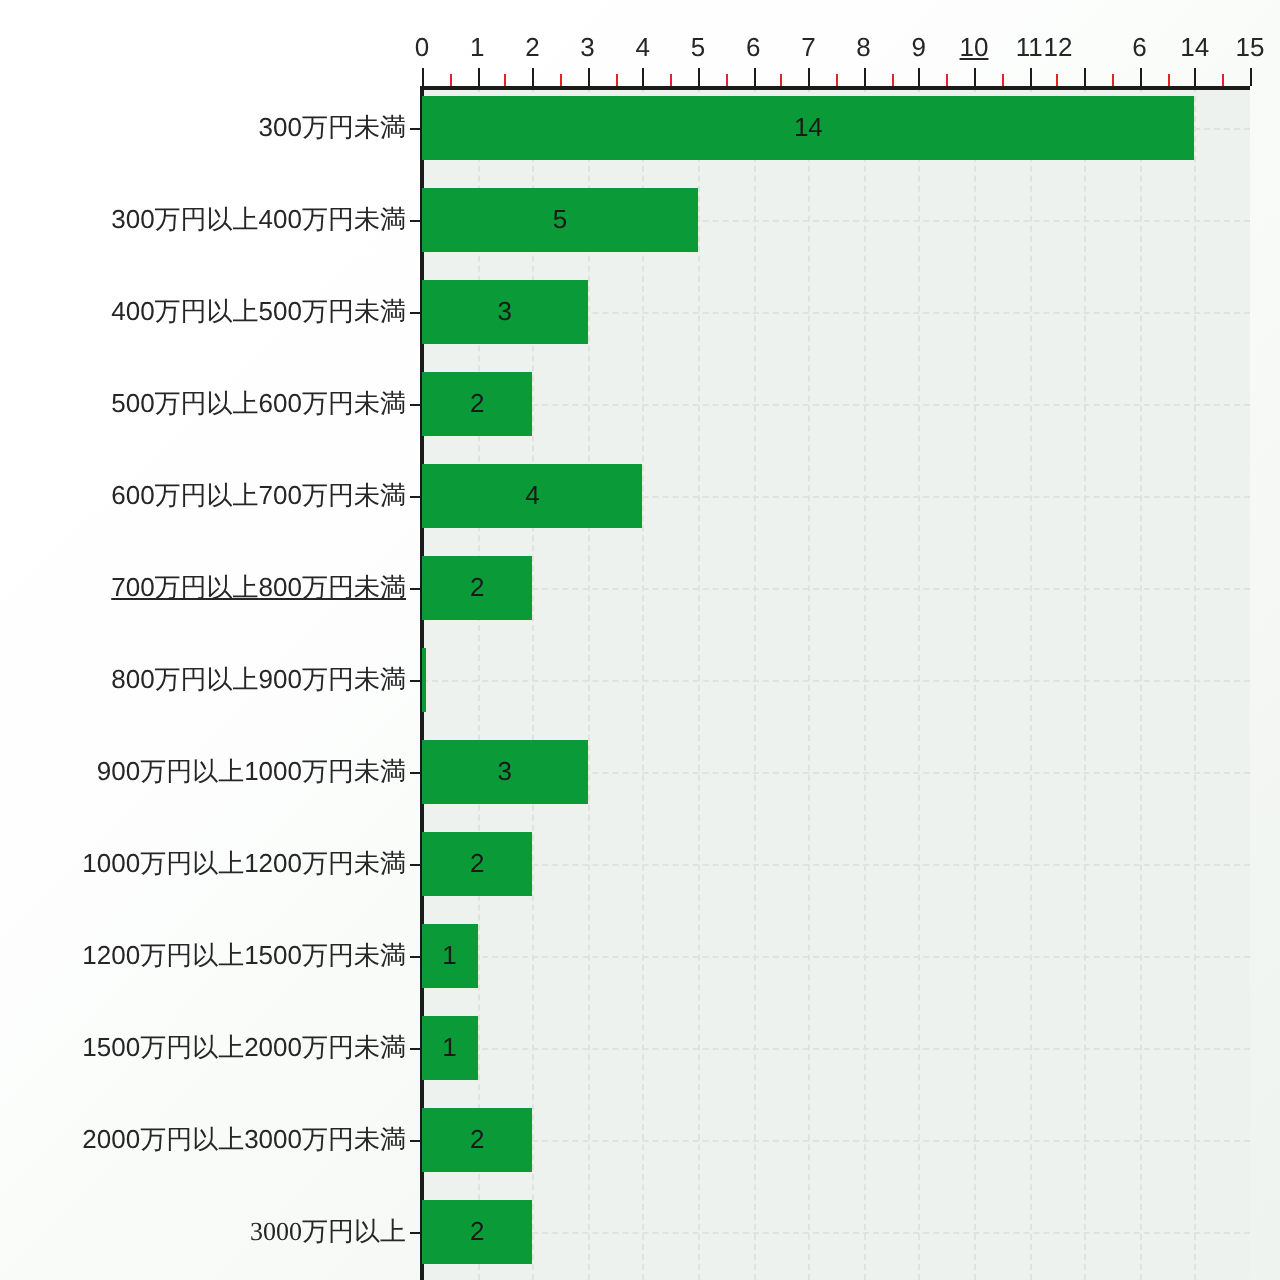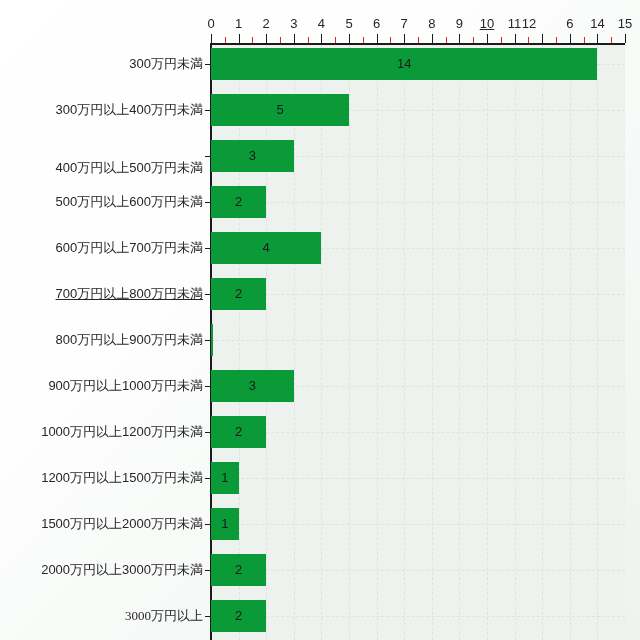--- a/index.html
+++ b/index.html
@@ -229,21 +229,21 @@
       <div class="ytick" style="top: 386px;"></div>
       <div class="ytick" style="top: 432px;"></div>
       <div class="ytick" style="top: 478px;"></div>
       <div class="ytick" style="top: 524px;"></div>
       <div class="ytick" style="top: 570px;"></div>
       <div class="ytick" style="top: 616px;"></div>
     </div>
   <div id="catlabels-layer">
       <div class="cat-label" style="top: 56px;">300万円未満</div>
       <div class="cat-label" style="top: 102px;">300万円以上400万円未満</div>
-      <div class="cat-label" style="top: 160px;">400万円以上500万円未満</div>
+      <div class="cat-label" style="top: 148px;">400万円以上500万円未満</div>
       <div class="cat-label" style="top: 194px;">500万円以上600万円未満</div>
       <div class="cat-label" style="top: 240px;">600万円以上700万円未満</div>
       <div class="cat-label" style="top: 286px; text-decoration: underline;">700万円以上800万円未満</div>
       <div class="cat-label" style="top: 332px;">800万円以上900万円未満</div>
       <div class="cat-label" style="top: 378px;">900万円以上1000万円未満</div>
       <div class="cat-label" style="top: 424px;">1000万円以上1200万円未満</div>
       <div class="cat-label" style="top: 470px;">1200万円以上1500万円未満</div>
       <div class="cat-label" style="top: 516px;">1500万円以上2000万円未満</div>
       <div class="cat-label" style="top: 562px;">2000万円以上3000万円未満</div>
       <div class="cat-label" style="top: 608px; font-family: Liberation Serif, serif;">3000万円以上</div>

